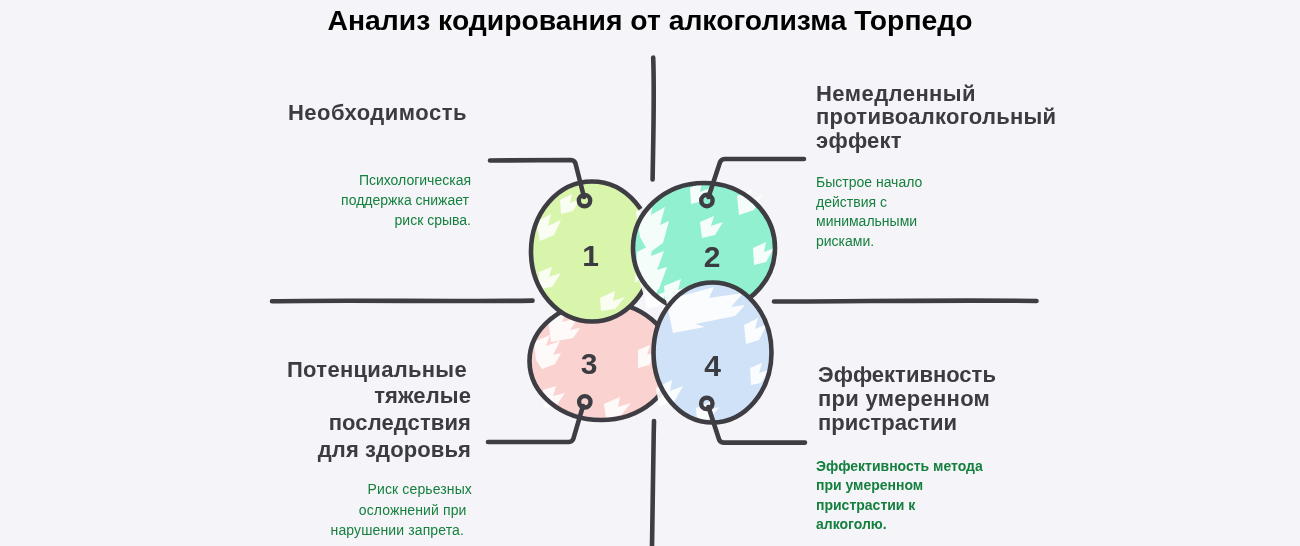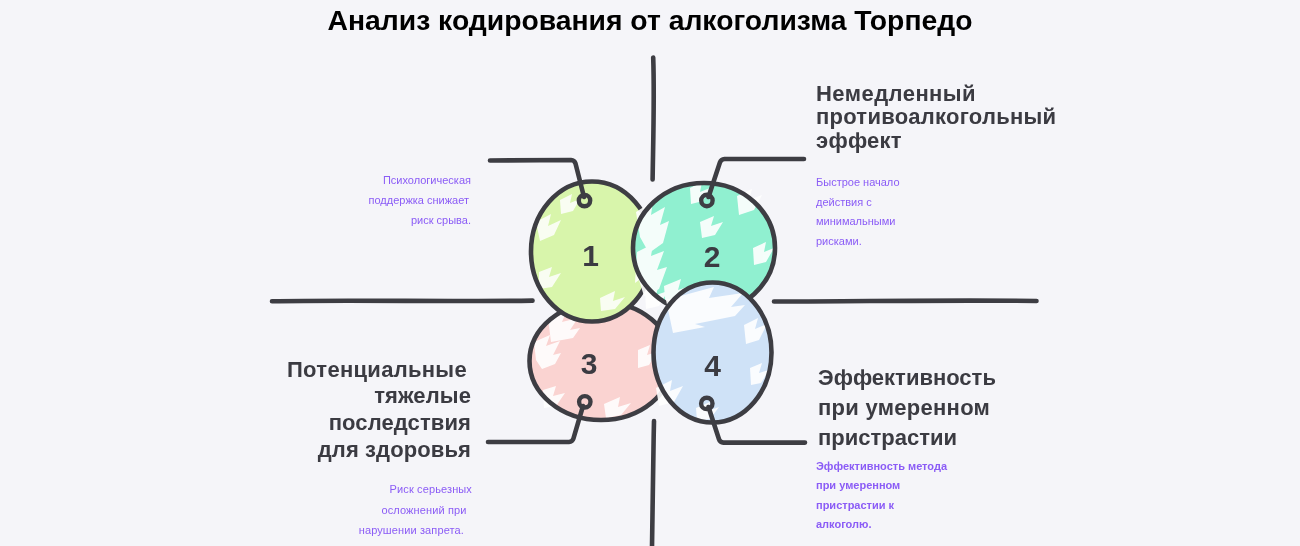--- a/index.html
+++ b/index.html
@@ -10,39 +10,39 @@
     font-family:"Liberation Sans", sans-serif;
   }
   .title{
     position:absolute;left:0;top:4px;width:1300px;text-align:center;
     font-size:28.3px;font-weight:bold;color:#000000;letter-spacing:0px;
   }
   .head{
     position:absolute;font-size:22px;font-weight:bold;color:#3b3b42;
   }
   .desc{
-    position:absolute;font-size:11px;font-weight:normal;color:#8b5cf6;
+    position:absolute;font-size:14px;font-weight:normal;color:#15803d;
   }
   .r{text-align:right;}
   svg{position:absolute;left:0;top:0;}
 </style>
 </head>
 <body>
   <div class="title">Анализ кодирования от алкоголизма Торпедо</div>
 
-  <div class="head r" style="right:833px;top:100.1px;width:300px;line-height:25.8px;"><br></div>
+  <div class="head r" style="right:833px;top:100.1px;width:300px;line-height:25.8px;"><span style="letter-spacing:0.5px;">Необходимость</span><br></div>
   <div class="desc r" style="right:829px;top:169.8px;width:300px;line-height:20.1px;">Психологическая<br><span style="position:relative;left:-2px;">поддержка снижает</span><br>риск срыва.</div>
 
   <div class="head" style="left:816px;top:81.6px;width:320px;line-height:23.75px;letter-spacing:0.25px;"><span style="letter-spacing:0.45px;">Немедленный</span><br>противоалкогольный<br>эффект</div>
   <div class="desc" style="left:816px;top:173.1px;width:320px;line-height:19.53px;">Быстрое начало<br>действия с<br>минимальными<br>рисками.</div>
 
   <div class="head r" style="right:829px;top:356.6px;width:300px;line-height:26.7px;letter-spacing:0.1px;"><span style="position:relative;left:-4px;letter-spacing:0.3px;">Потенциальные</span><br>тяжелые<br>последствия<br>для здоровья</div>
   <div class="desc r" style="right:828px;top:479.3px;width:300px;line-height:20.3px;letter-spacing:0.12px;">Риск серьезных<br><span style="position:relative;left:-5.5px;margin-top:48px;">осложнений при</span><br><span style="position:relative;left:-8px;">нарушении запрета.</span></div>
 
-  <div class="head" style="left:818px;top:362.8px;width:320px;line-height:30px;">Эффективность<br><span style="letter-spacing:0.28px;">при умеренном</span><br>пристрастии</div>
+  <div class="head" style="left:818px;top:362.8px;width:320px;line-height:24px;">Эффективность<br><span style="letter-spacing:0.28px;">при умеренном</span><br>пристрастии</div>
   <div class="desc" style="left:816px;top:456.8px;width:320px;line-height:19.37px;font-weight:bold;">Эффективность метода<br>при умеренном<br>пристрастии к<br>алкоголю.</div>
 
   <svg width="1300" height="546" viewBox="0 0 1300 546">
     <g fill="none" stroke="#3d3d43" stroke-width="4.6" stroke-linecap="round" stroke-linejoin="round">
 
       <path d="M653.2,57.5 C654.6,95 653.2,140 652.6,179.5"></path>
       <path d="M654,421 C653,465 652.5,510 652,547"></path>
       <path d="M272,301.3 C345,299.6 455,302 532.5,300.6"></path>
       <path d="M774,301.5 C850,301.7 950,299.6 1036.5,301"></path>
     </g>

